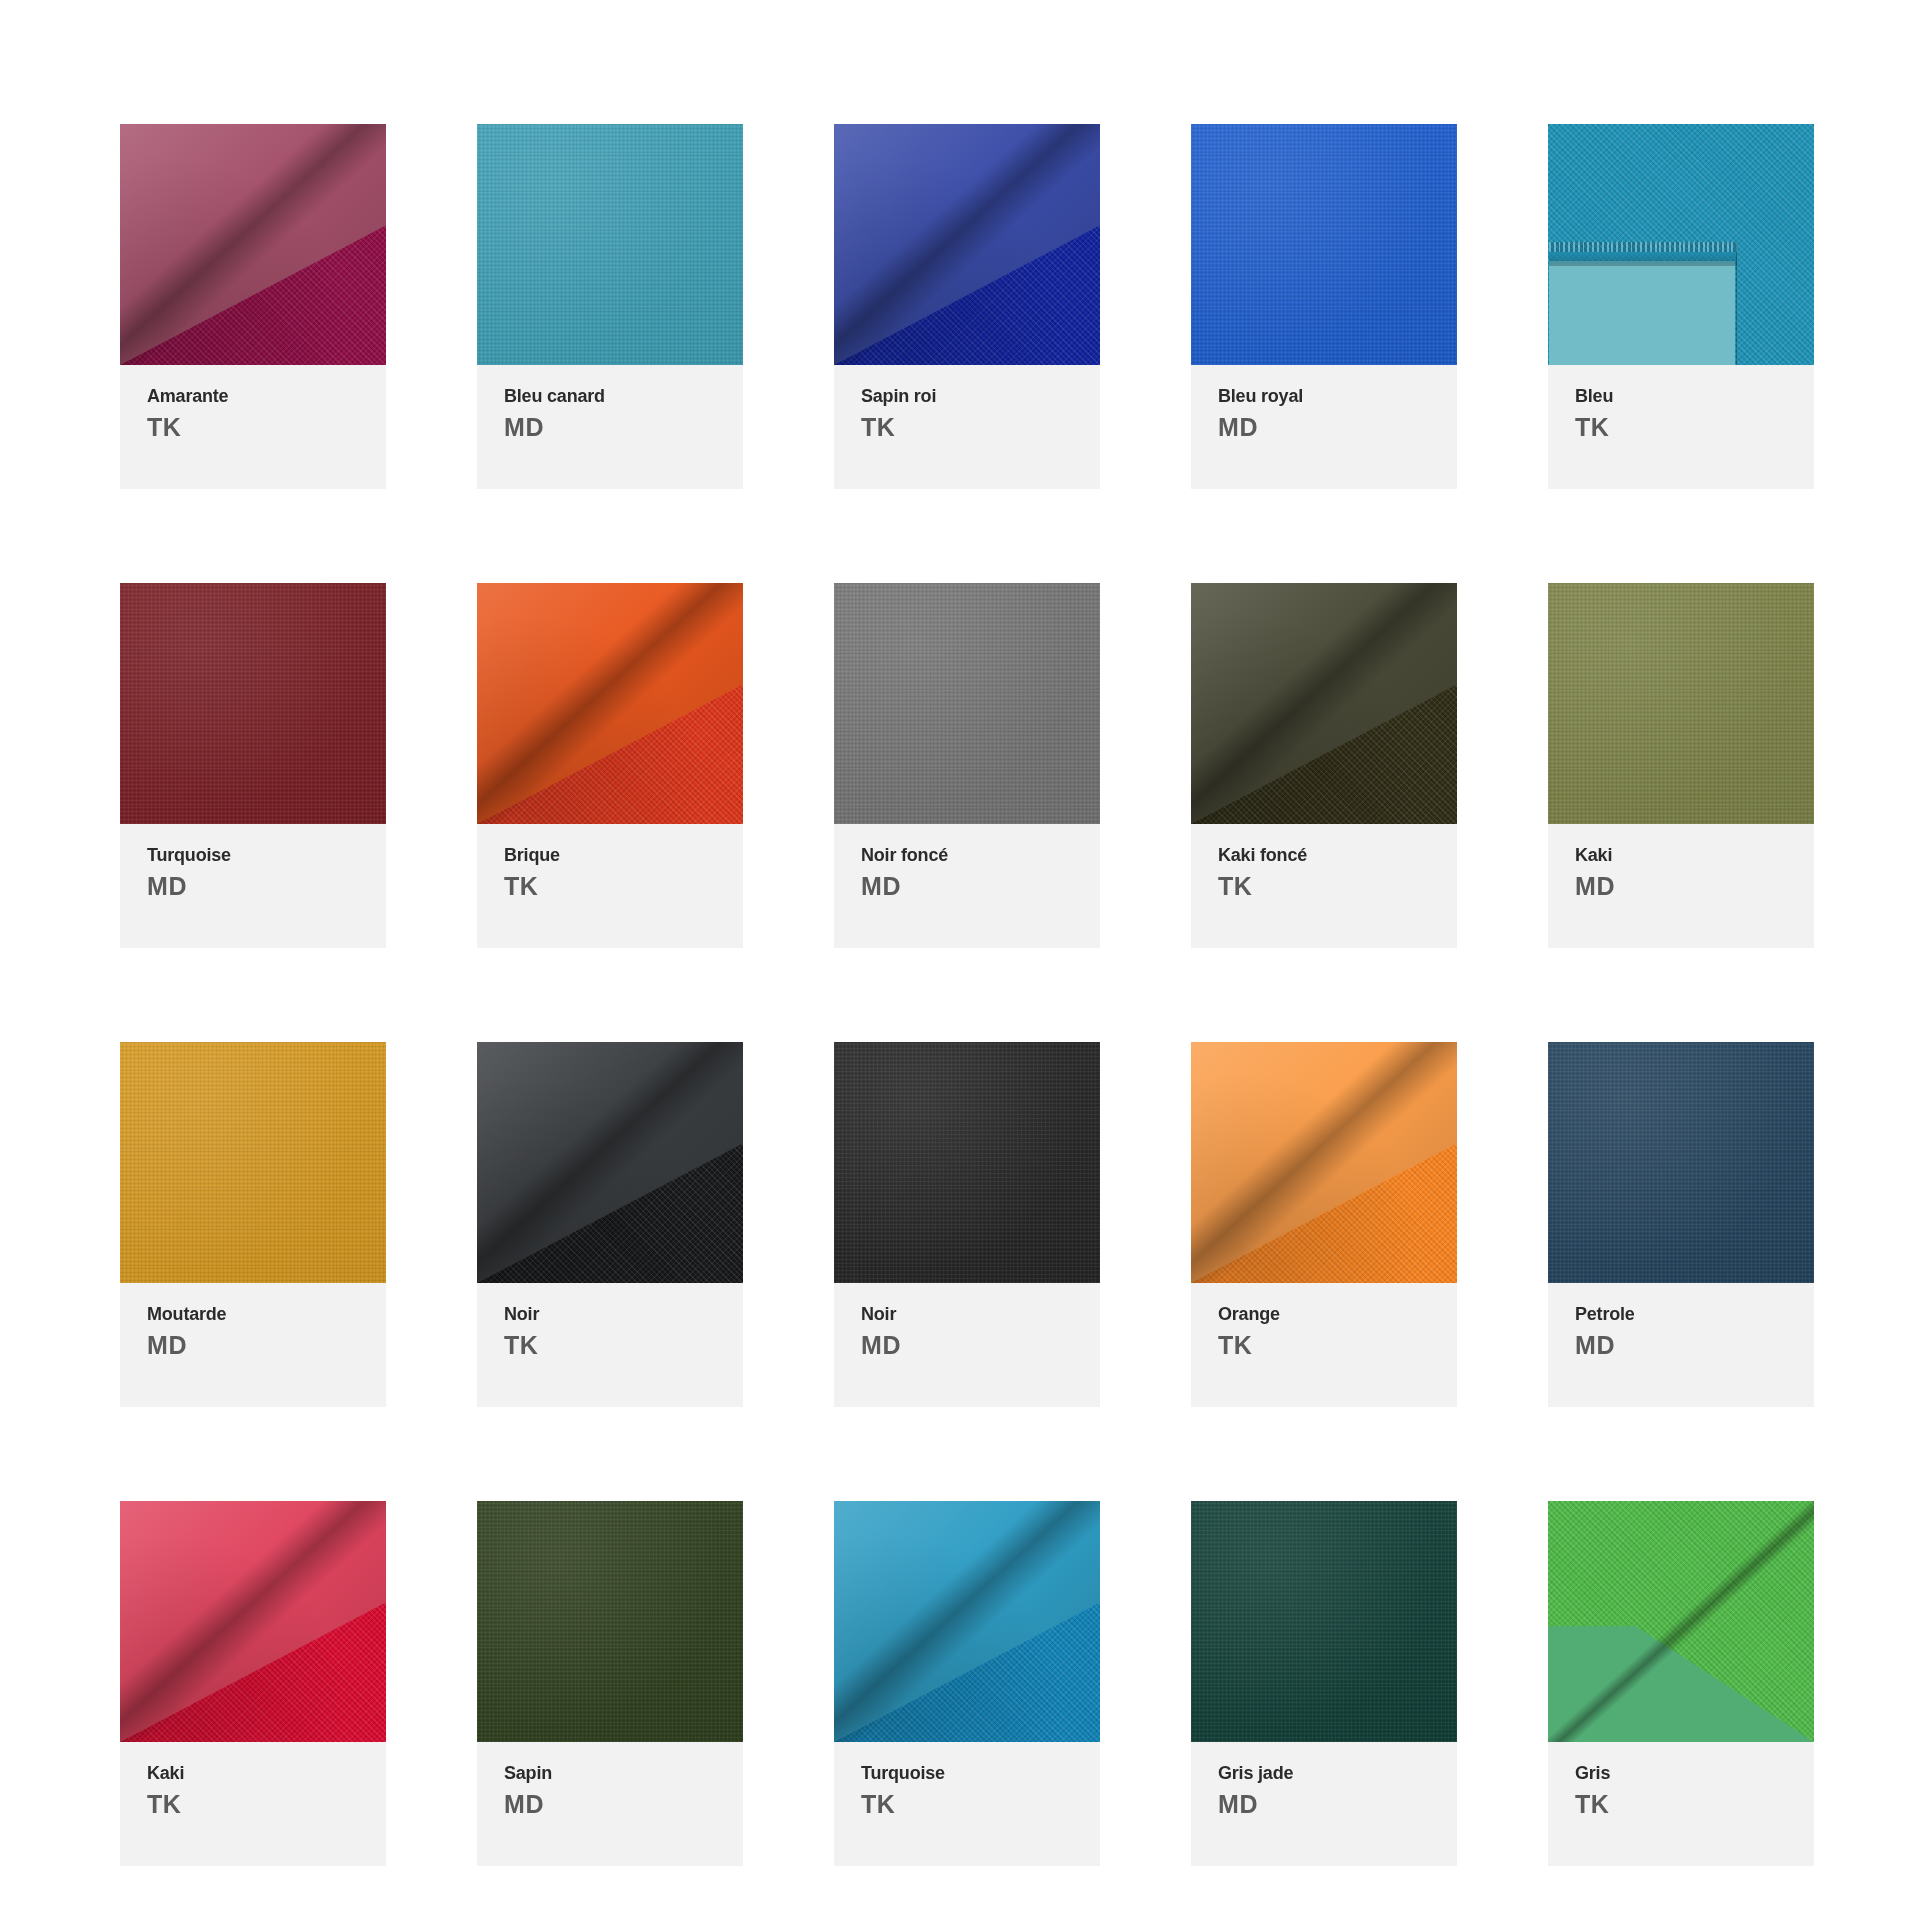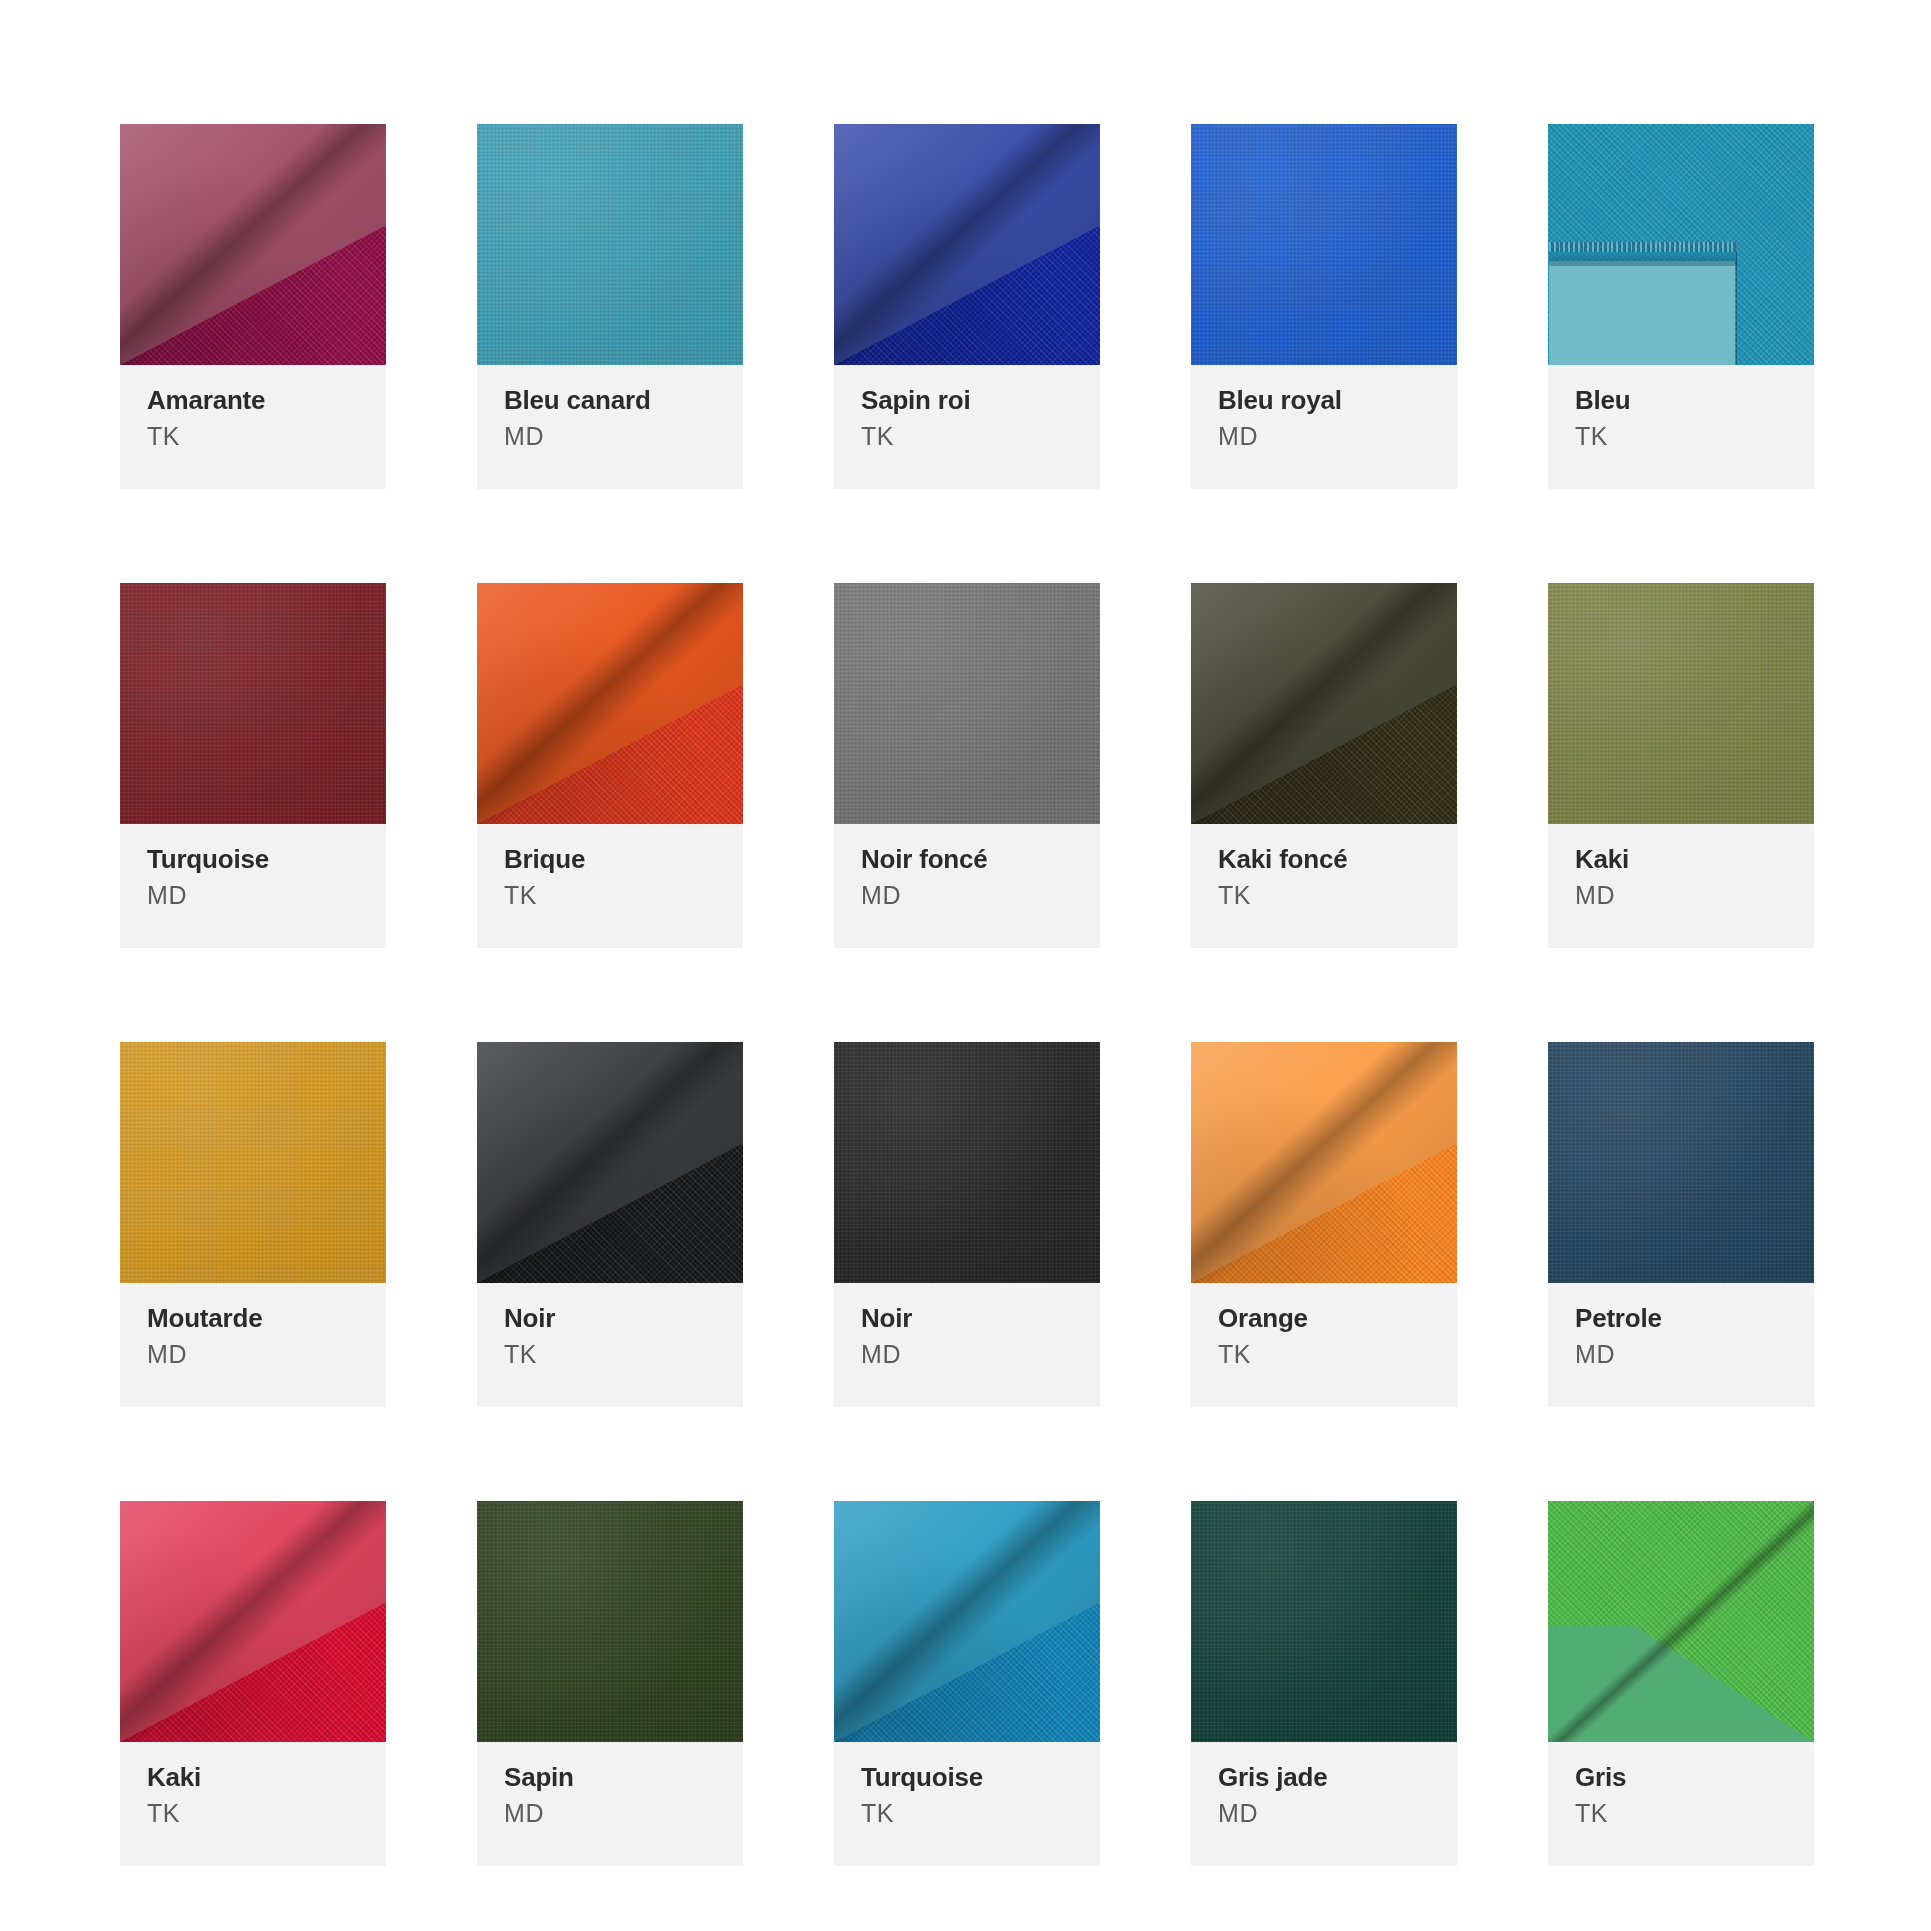--- a/index.html
+++ b/index.html
@@ -145,30 +145,30 @@
     position: absolute;
     left: 0;
     top: 241px;
     width: 266px;
     height: 124px;
     background: #f2f2f2;
     box-sizing: border-box;
     padding: 21px 0 0 27px;
   }
   .c-name {
-    font-size: 26px;
+    font-size: 18px;
     font-weight: bold;
     color: #2b2b2b;
     letter-spacing: -0.2px;
     line-height: 1.12;
     white-space: nowrap;
   }
   .c-code {
     font-size: 25px;
-    font-weight: 400;
+    font-weight: 700;
     color: #5b5b5b;
     letter-spacing: 0.6px;
     line-height: 1.3;
     margin-top: 4.8px;
   }
 </style>
 </head>
 <body>
 
 <div id="grid">

